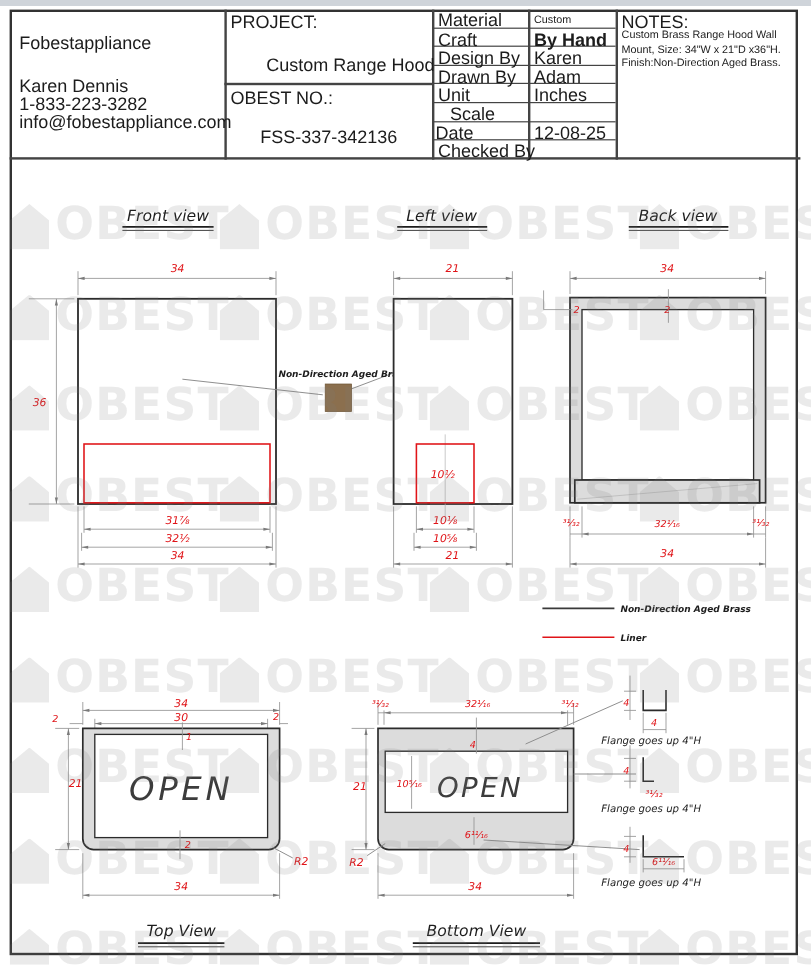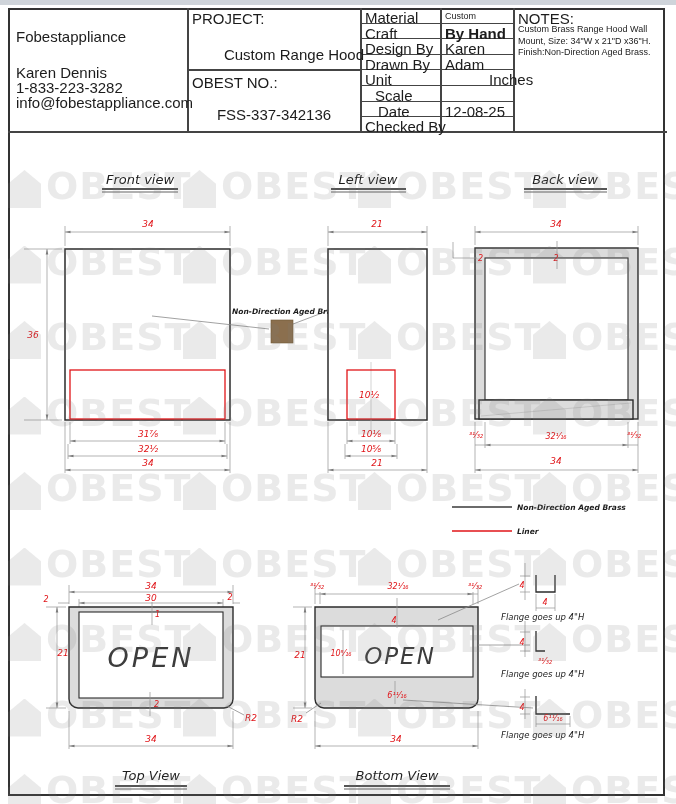--- a/index.html
+++ b/index.html
@@ -60,37 +60,37 @@
   <div class="abs tb-line" style="left:352px;top:77px;width:153px;height:1px;"></div>
   <div class="abs tb-line" style="left:352px;top:92.6px;width:153px;height:1px;"></div>
   <div class="abs tb-line" style="left:352px;top:108.2px;width:153px;height:1px;"></div>
 
   <div class="tb-text fs11" style="left:8px;top:20px;">Fobestappliance</div>
   <div class="tb-text fs11" style="left:8px;top:56px;">Karen Dennis</div>
   <div class="tb-text fs11" style="left:8px;top:71px;">1-833-223-3282</div>
   <div class="tb-text fs11" style="left:8px;top:86px;">info@fobestappliance.com</div>
 
   <div class="tb-text fs11" style="left:184px;top:2px;">PROJECT:</div>
-  <div class="tb-text fs11" style="left:164px;top:38px;width:192px;text-align:right;">Custom Range Hood</div>
+  <div class="tb-text fs11" style="left:188px;top:38px;width:192px;text-align:center;">Custom Range Hood</div>
   <div class="tb-text fs11" style="left:184px;top:66px;">OBEST NO.:</div>
   <div class="tb-text fs11" style="left:179px;top:98px;width:174px;text-align:center;">FSS-337-342136</div>
 
   <div class="tb-text fs11" style="left:357px;top:1px;">Material</div>
   <div class="tb-text fs9" style="left:437px;top:3px;">Custom</div>
   <div class="tb-text fs11" style="left:357px;top:16.6px;">Craft</div>
   <div class="tb-text fs11" style="left:437px;top:16.6px;font-weight:bold;">By Hand</div>
   <div class="tb-text fs11" style="left:357px;top:32.2px;">Design By</div>
   <div class="tb-text fs11" style="left:437px;top:32.2px;">Karen</div>
   <div class="tb-text fs11" style="left:357px;top:47.8px;">Drawn By</div>
   <div class="tb-text fs11" style="left:437px;top:47.8px;">Adam</div>
   <div class="tb-text fs11" style="left:357px;top:63.4px;">Unit</div>
-  <div class="tb-text fs11" style="left:437px;top:63.4px;margin-left:44px;">Inches</div>
+  <div class="tb-text fs11" style="left:437px;top:63.4px;">Inches</div>
   <div class="tb-text fs11" style="left:367px;top:79px;">Scale</div>
   <div class="tb-text fs11" style="left:437px;top:79px;"></div>
-  <div class="tb-text fs11" style="left:370px;top:94.6px;text-align:center;">Date</div>
+  <div class="tb-text fs11" style="left:355px;top:94.6px;text-align:center;">Date</div>
   <div class="tb-text fs11" style="left:437px;top:94.6px;">12-08-25</div>
   <div class="tb-text fs11" style="left:357px;top:110.2px;">Checked By</div>
   <div class="tb-text fs11" style="left:437px;top:110.2px;"></div>
 
   <div class="tb-text fs11" style="left:510px;top:2px;">NOTES:</div>
   <div class="tb-text fs9" style="left:510px;top:16px;text-align:right;">Custom Brass Range Hood Wall</div>
   <div class="tb-text fs9" style="left:510px;top:27.5px;">Mount, Size: 34"W x 21"D x36"H.</div>
   <div class="tb-text fs9" style="left:510px;top:39px;">Finish:Non-Direction Aged Brass.</div>
 </div>
 

